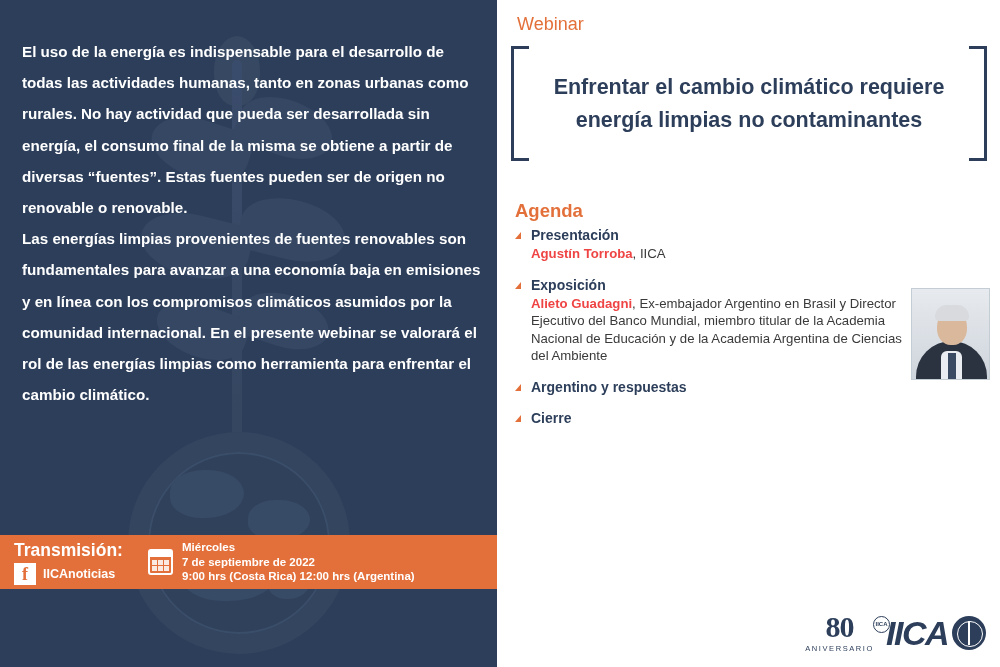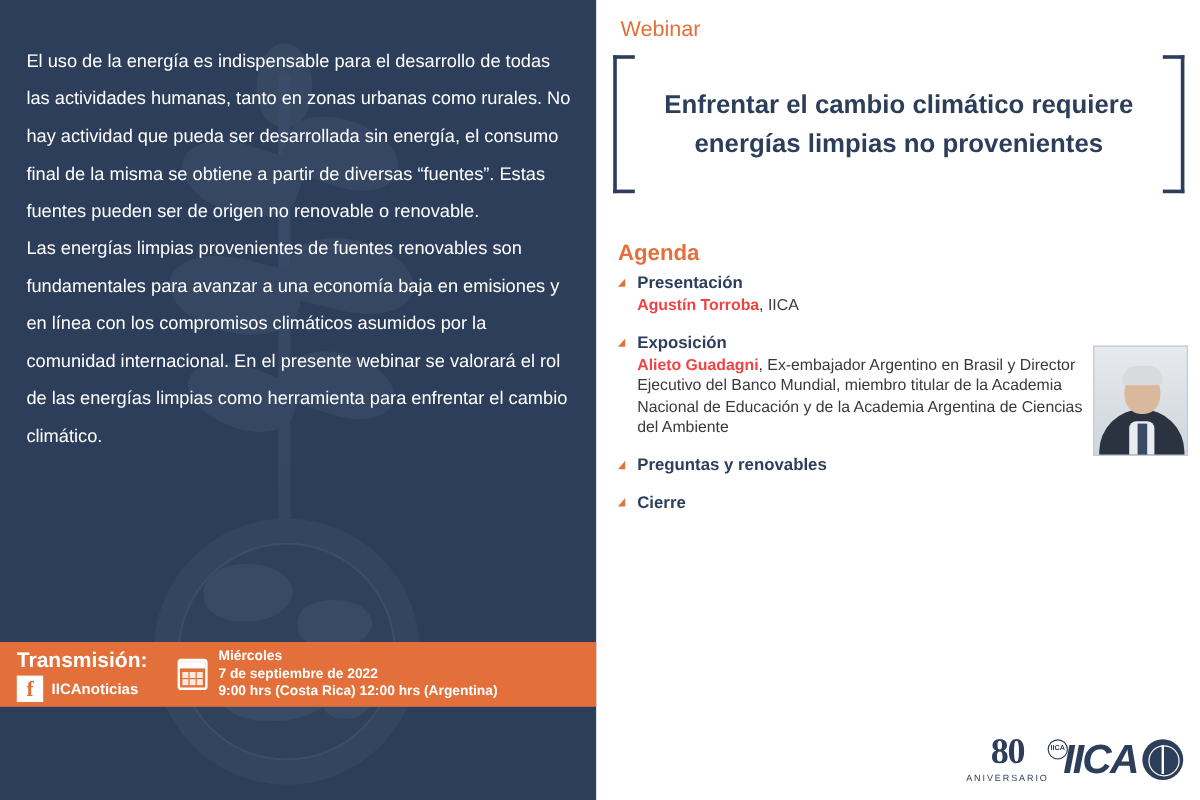--- a/index.html
+++ b/index.html
@@ -76,21 +76,21 @@
 
   .left-text {
     position: absolute;
     left: 22px; top: 36px;
     width: 460px;
     color: #ffffff;
     font-size: 15.2px;
     line-height: 31.2px;
     z-index: 3;
   }
-  .left-text p { margin: 0; }
+  .left-text p { margin: 0; font-weight: bold; }
   .left-text p + p { margin-top: 0px; }
 
   
   .transmission-bar {
     position: absolute;
     left: 0; bottom: 78px;
     width: 497px; height: 54px;
     background: #e3703a;
     display: flex;
     align-items: center;
@@ -343,41 +343,41 @@
       </div>
     </div>
   </div>
 
   <div class="right-panel">
     <div class="webinar-label">Webinar</div>
 
     <div class="title-box">
       <div class="bracket bracket-left"></div>
       <div class="bracket bracket-right"></div>
-      <div class="title-text">Enfrentar el cambio climático requiere energías limpias no provenientes</div>
+      <div class="title-text">Enfrentar el cambio climático requiere energía limpias no contaminantes</div>
     </div>
 
     <div class="agenda-label">Agenda</div>
 
     <div class="agenda">
       <div class="agenda-item">
         <span class="tri"></span>
         <div class="agenda-head">Presentación</div>
         <div class="agenda-body"><b>Agustín Torroba</b><span>, IICA</span></div>
       </div>
 
       <div class="agenda-item">
         <span class="tri"></span>
         <div class="agenda-head">Exposición</div>
         <div class="agenda-body"><b>Alieto Guadagni</b><span>, Ex-embajador Argentino en Brasil y Director Ejecutivo del Banco Mundial, miembro titular de la Academia Nacional de Educación y de la Academia Argentina de Ciencias del Ambiente</span></div>
       </div>
 
       <div class="agenda-item">
         <span class="tri"></span>
-        <div class="agenda-head">Preguntas y renovables</div>
+        <div class="agenda-head">Argentino y respuestas</div>
       </div>
 
       <div class="agenda-item">
         <span class="tri"></span>
         <div class="agenda-head">Cierre</div>
       </div>
     </div>
   </div>
 
   <div class="speaker-photo">

